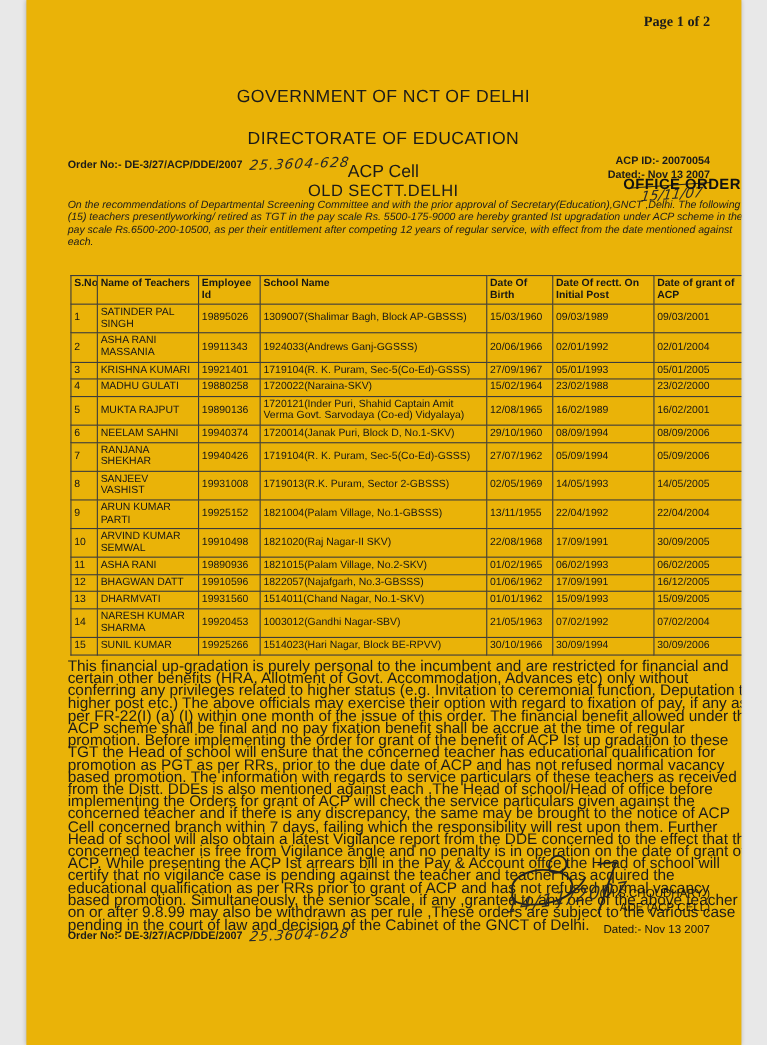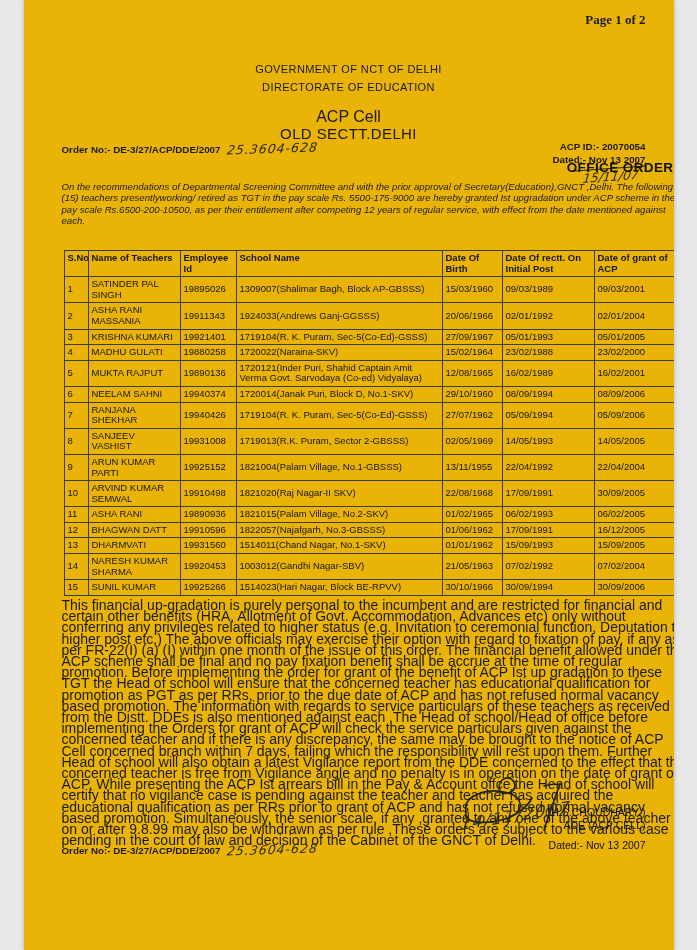--- a/index.html
+++ b/index.html
@@ -12,21 +12,21 @@
     overflow:hidden;
     margin:0 auto;
     box-shadow:0 0 4px rgba(0,0,0,.25);
   }
   .page-indicator{
     position:absolute;top:12px;right:28px;
     font-family:"Liberation Serif",serif;
     font-size:13px;font-weight:bold;color:#1c1c1c;
   }
   .doc-header{position:absolute;top:60px;left:0;right:0;text-align:center;color:#1a1a1a;}
-  .doc-header .t1,.doc-header .t2{font-size:11px;letter-spacing:.4px;line-height:18px;}
+  .doc-header .t1,.doc-header .t2{font-size:16px;letter-spacing:.4px;line-height:18px;margin-top:20px;}
   .doc-header .t3{font-size:16px;line-height:17px;margin-top:12px;}
   .doc-header .t4{font-size:15px;letter-spacing:.4px;line-height:18px;}
   .order-left{
     position:absolute;top:141px;left:38px;
     font-size:9.8px;font-weight:bold;color:#1b1b1b;white-space:nowrap;
   }
   .meta-right{
     position:absolute;top:140px;right:28px;
     text-align:right;font-size:9.8px;font-weight:bold;line-height:13px;color:#1b1b1b;
   }

